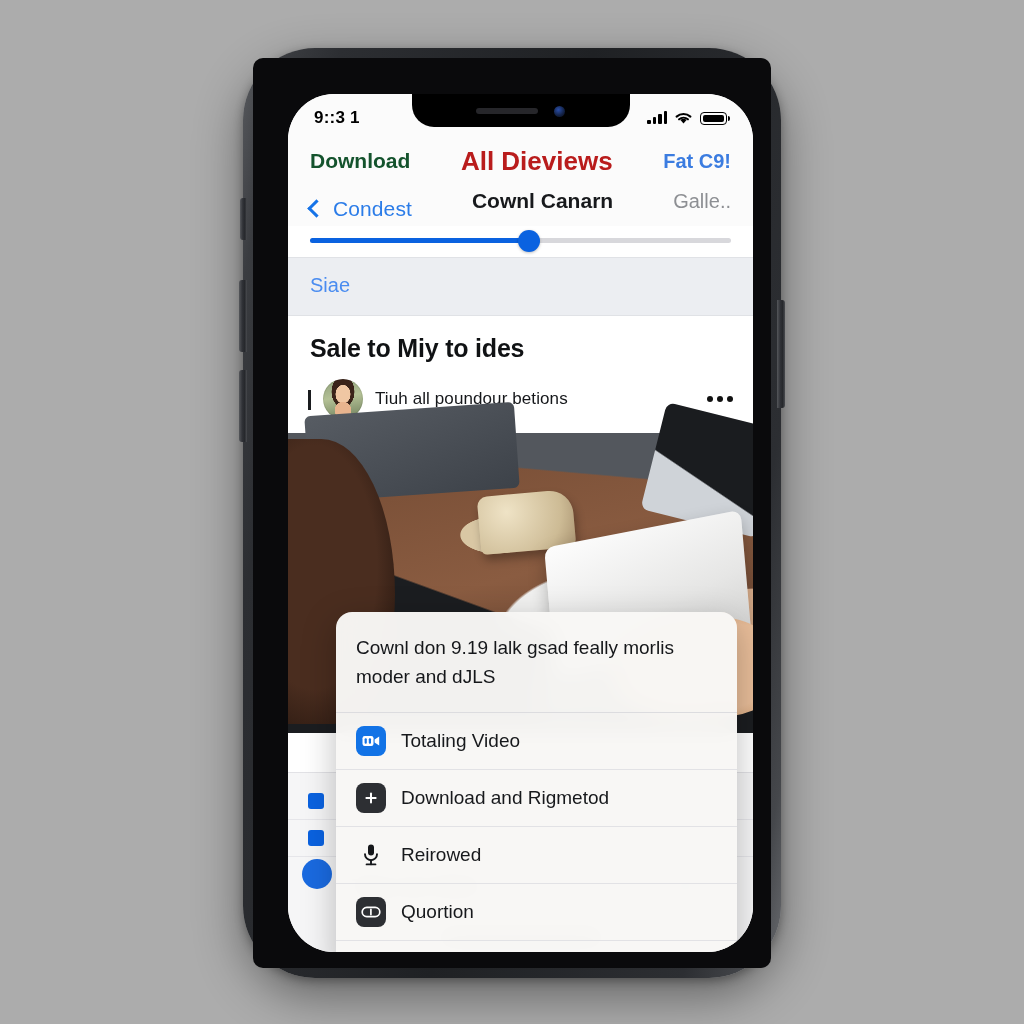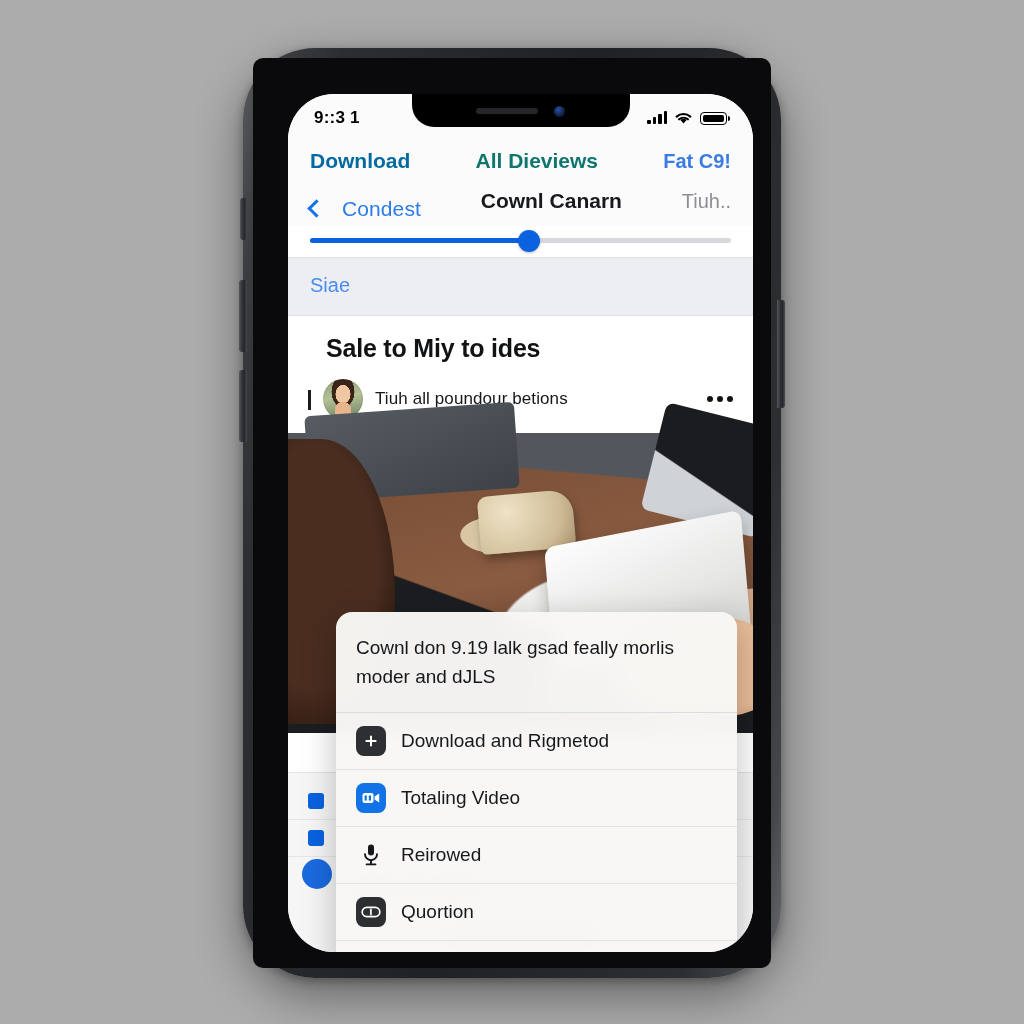--- a/index.html
+++ b/index.html
@@ -105,35 +105,35 @@
   }
   .batt i { display:block; margin: 1.5px; background:#000; border-radius: 2px; height: 7px; width: 21px; }
 
   
   #nav-top {
     background: #fbfbfb;
     display: flex; align-items: center;
     padding: 4px 22px 2px;
     height: 44px;
   }
-  #nav-top-left { font-size: 21px; font-weight: 700; color: #0369a1; }
+  #nav-top-left { font-size: 21px; font-weight: 700; color: #14532d; }
   #nav-top-title {
     flex: 1; text-align: center;
-    font-size: 21px; font-weight: 700; color: #0f766e;
+    font-size: 26px; font-weight: 700; color: #b91c1c;
   }
   #nav-top-right { font-size: 20px; font-weight: 600; color: #3b7ce0; }
 
   #nav-sub {
     background: #fbfbfb;
     display: flex; align-items: center;
     padding: 0 22px 6px;
     height: 44px;
   }
   #nav-back {
-    display: flex; align-items: center; gap: 19px;
+    display: flex; align-items: center; gap: 10px;
     color: #1573e8;
     margin-top: 16px;
   }
   .chev-left {
     width: 13px; height: 13px;
     border-left: 3.6px solid currentColor;
     border-bottom: 3.6px solid currentColor;
     transform: rotate(45deg);
     margin-top: -1px;
   }
@@ -174,21 +174,21 @@
     background: #eceef2;
     border-top: 1px solid #e0e2e6;
     border-bottom: 1px solid #e0e2e6;
     padding: 16px 22px 18px;
   }
   #section-header-label {
     font-size: 20px; color: #4a8cf0; font-weight: 500;
   }
 
   
-  #list-title-zone { background:#fff; padding: 18px 38px 10px; }
+  #list-title-zone { background:#fff; padding: 18px 22px 10px; }
   #list-title { font-size: 25px; font-weight: 800; color: #101214; letter-spacing: -.2px; }
 
   
   #avatar-row {
     background:#fff;
     display:flex; align-items:center; gap: 12px;
     padding: 6px 20px 14px;
   }
   #avatar-row-back { color:#1a1c1f; }
   .chev-left-sm {
@@ -421,21 +421,21 @@
         <div id="nav-top-title">All Dieviews</div>
         <div id="nav-top-right">Fat C9!</div>
       </div>
 
       <div id="nav-sub">
         <div id="nav-back">
           <span class="chev-left"></span>
           <span id="nav-back-label">Condest</span>
         </div>
         <div id="nav-sub-title">Cownl Canarn</div>
-        <div id="nav-sub-right">Tiuh..</div>
+        <div id="nav-sub-right">Galle..</div>
       </div>
 
       <div id="slider-zone">
         <div id="slider-track">
           <div id="slider-fill" style="width: 52%;"></div>
           <div id="slider-thumb" style="left: 52%;"></div>
         </div>
       </div>
 
       <div id="section-header">
@@ -487,39 +487,39 @@
             <span class="chev-right"></span>
           </div>
         </div>
         <div id="home-indicator"></div>
       </div>
 
       <div id="modal">
         <div id="modal-message">Cownl don 9.19 lalk gsad feally morlis moder and dJLS</div>
 
         <div class="modal-item">
-          <span class="m-ico dark">
-            <svg width="16" height="16" viewBox="0 0 16 16">
-              <rect x="7" y="2.4" width="2" height="11.2" rx="1" fill="#fff"></rect>
-              <rect x="2.4" y="7" width="11.2" height="2" rx="1" fill="#fff"></rect>
-            </svg>
-          </span>
-          <span class="m-lbl">Download and Rigmetod</span>
-        </div>
-
-        <div class="modal-item">
           <span class="m-ico blue">
             <svg width="18" height="14" viewBox="0 0 18 14">
               <rect x="0.5" y="2" width="11" height="10" rx="2.2" fill="#fff"></rect>
               <path d="M12.6 5.6 L17.2 2.6 v8.8 L12.6 8.4 Z" fill="#fff"></path>
               <rect x="2.6" y="4.2" width="2.2" height="5.6" rx="1" fill="#1273e6"></rect>
               <rect x="6.8" y="4.2" width="2.2" height="5.6" rx="1" fill="#1273e6"></rect>
             </svg>
           </span>
           <span class="m-lbl">Totaling Video</span>
+        </div>
+
+        <div class="modal-item">
+          <span class="m-ico dark">
+            <svg width="16" height="16" viewBox="0 0 16 16">
+              <rect x="7" y="2.4" width="2" height="11.2" rx="1" fill="#fff"></rect>
+              <rect x="2.4" y="7" width="11.2" height="2" rx="1" fill="#fff"></rect>
+            </svg>
+          </span>
+          <span class="m-lbl">Download and Rigmetod</span>
         </div>
 
         <div class="modal-item">
           <span class="m-ico plain">
             <svg width="18" height="24" viewBox="0 0 18 24">
               <rect x="6" y="1.6" width="6" height="11" rx="3" fill="#15171a"></rect>
               <path d="M3 11.2 a6 6 0 0 0 12 0" stroke="#15171a" stroke-width="1.9" fill="none" stroke-linecap="round"></path>
               <line x1="9" y1="17.4" x2="9" y2="21.2" stroke="#15171a" stroke-width="1.9" stroke-linecap="round"></line>
               <line x1="4.6" y1="21.4" x2="13.4" y2="21.4" stroke="#15171a" stroke-width="1.9" stroke-linecap="round"></line>
             </svg>

